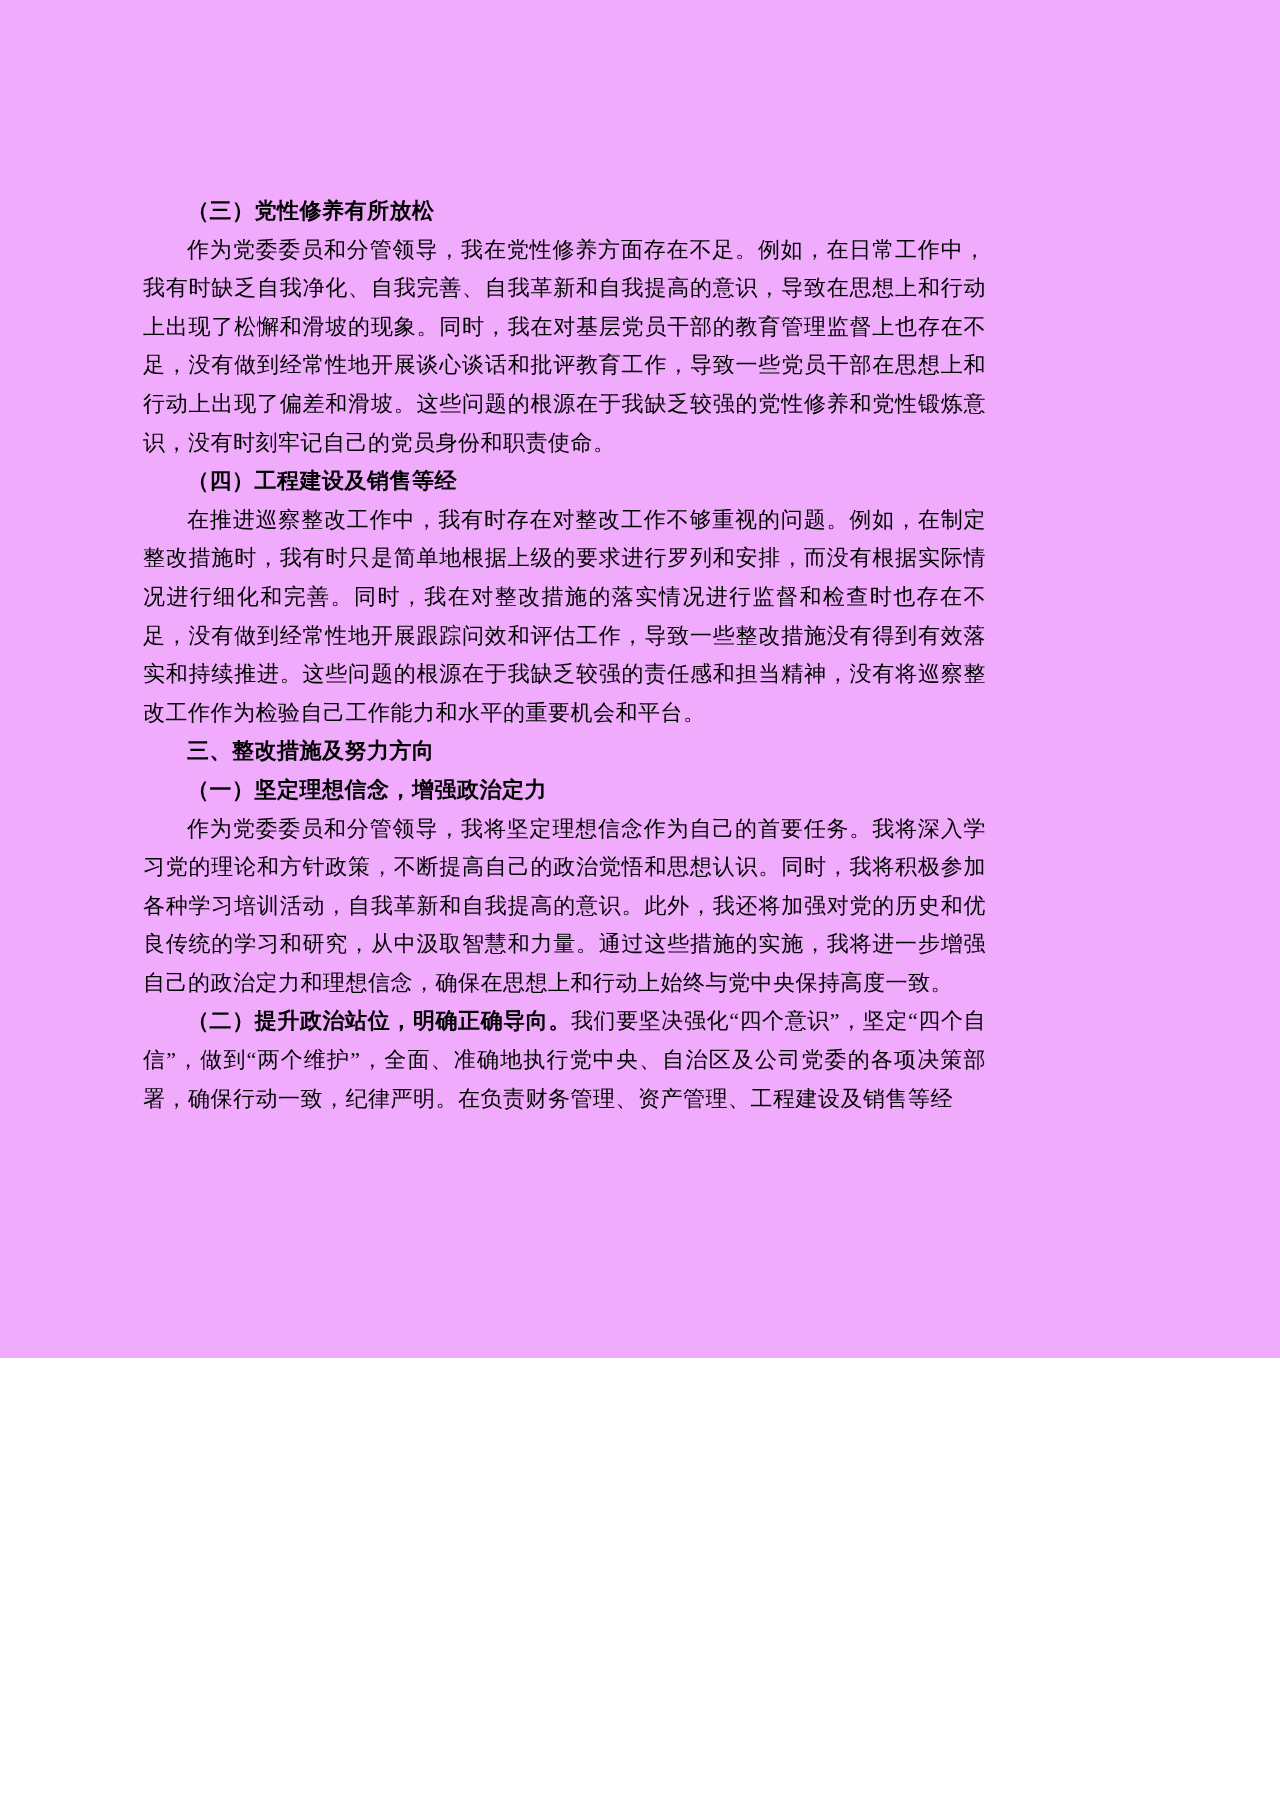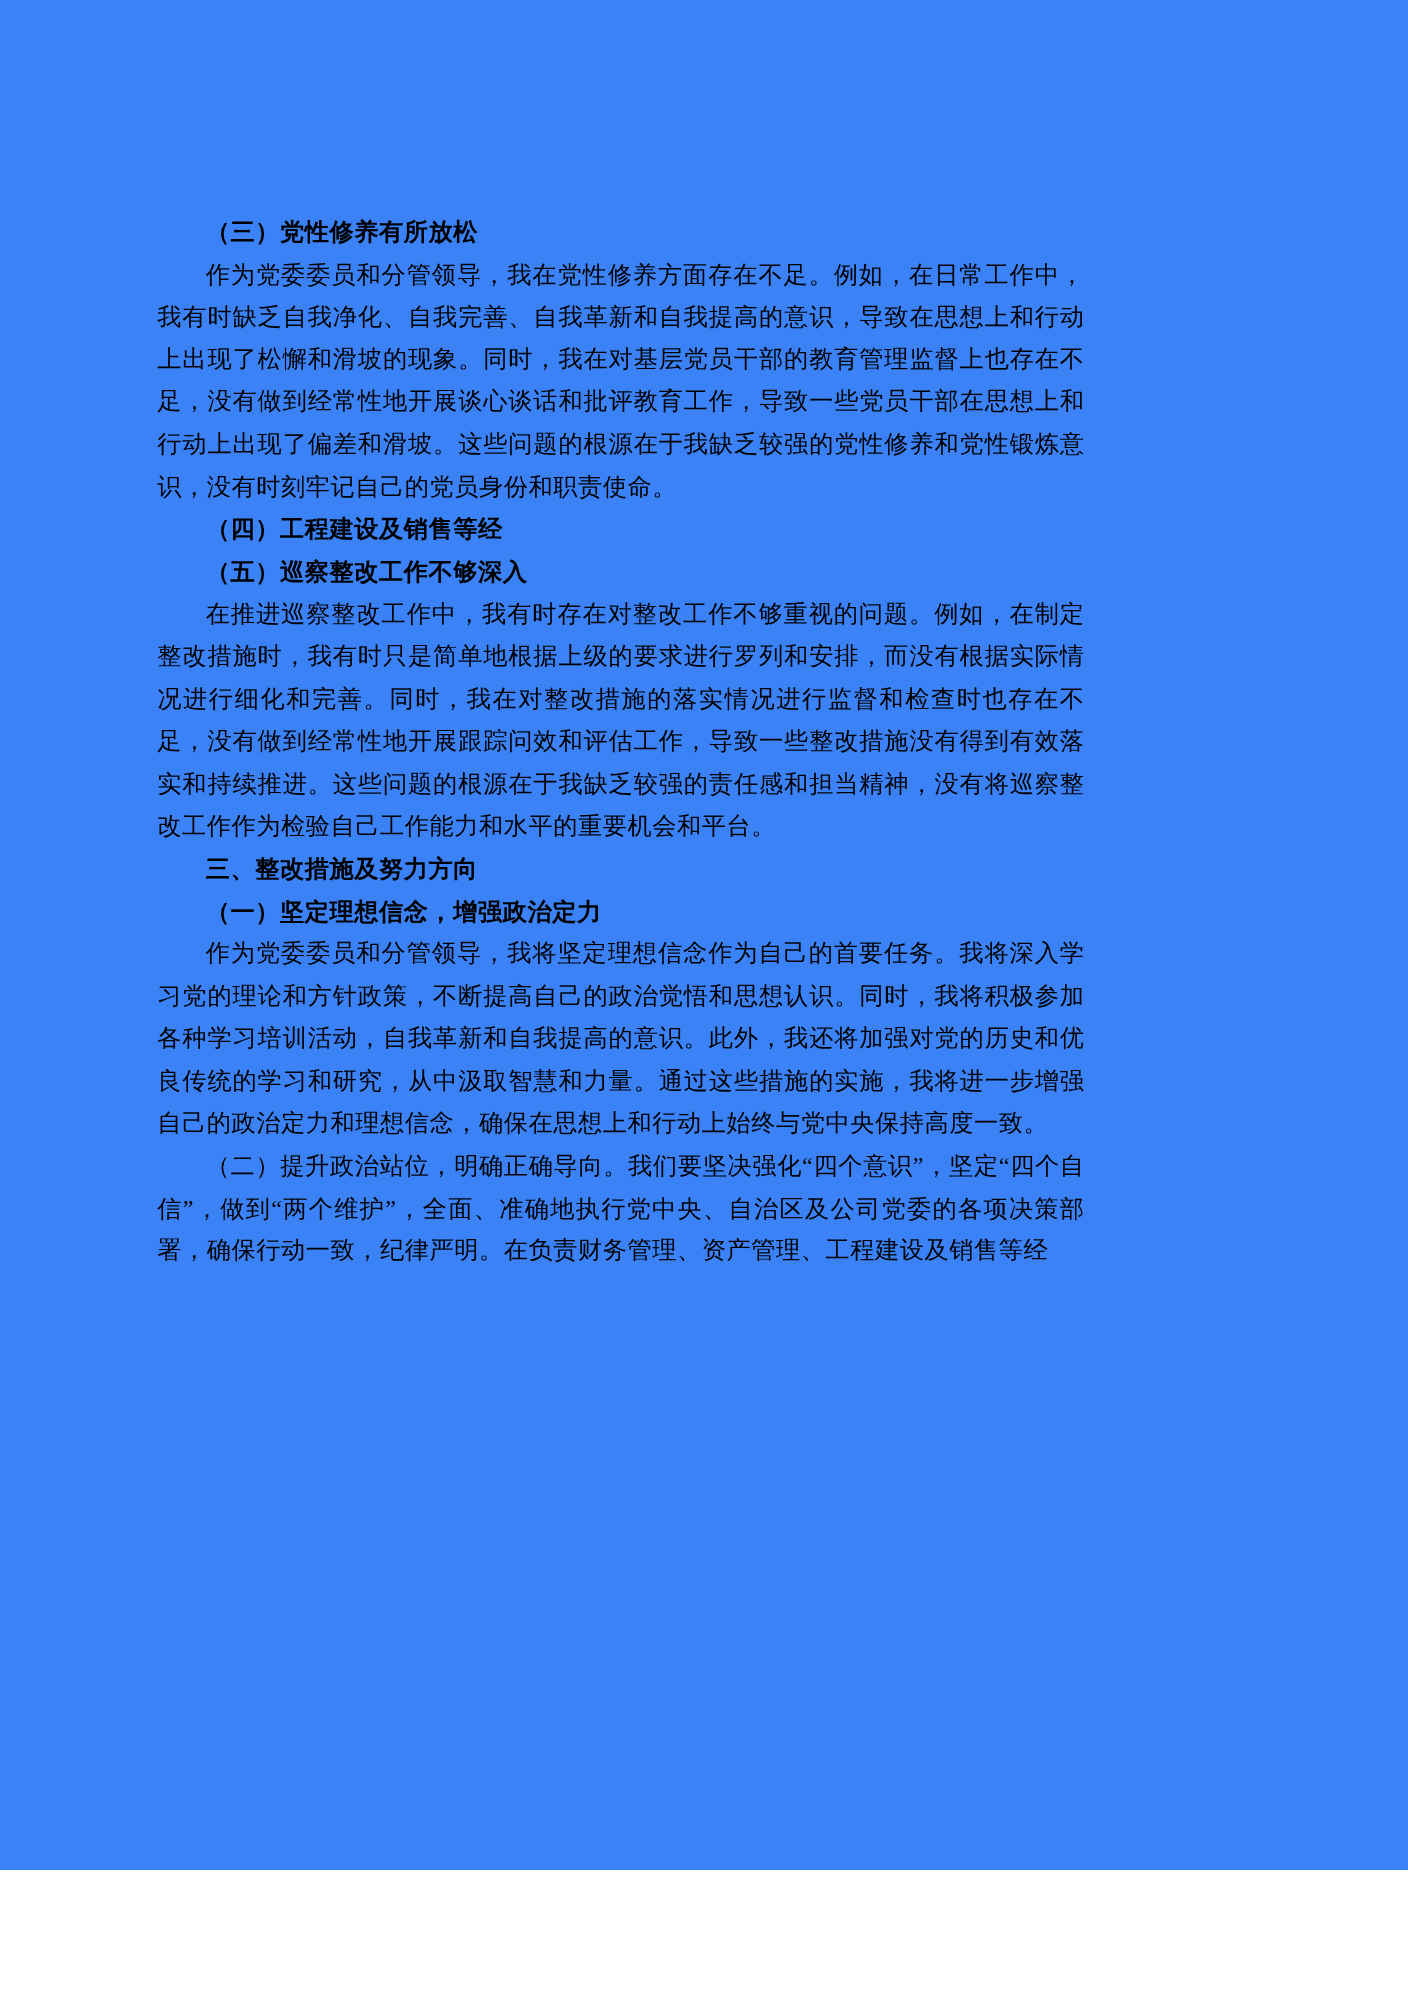--- a/index.html
+++ b/index.html
@@ -3,22 +3,22 @@
 <meta charset="utf-8">
 <style>
   html, body {
     margin: 0;
     padding: 0;
     background: #ffffff;
   }
   .page {
     position: relative;
     width: 1280px;
-    height: 1700px;
-    background: #3b82f6;
+    height: 1358px;
+    background: #f0abfc;
     overflow: hidden;
     font-family: "Liberation Serif", "DejaVu Serif", serif;
     color: #000000;
   }
   .content {
     position: absolute;
     left: 143px;
     top: 192px;
     width: 843px;
   }
@@ -30,31 +30,30 @@
     text-align: justify;
     text-indent: 2em;
     letter-spacing: 0.5px;
   }
   .content p.heading {
     font-family: "Liberation Sans", "DejaVu Sans", sans-serif;
     font-weight: 700;
   }
   .content span.lead {
     font-family: "Liberation Sans", "DejaVu Sans", sans-serif;
-    font-weight: 400;
+    font-weight: 700;
   }
 </style>
 </head>
 <body>
 
 <div class="page">
   <div class="content">
       <p class="heading">（三）党性修养有所放松</p>
       <p class="para">作为党委委员和分管领导，我在党性修养方面存在不足。例如，在日常工作中，我有时缺乏自我净化、自我完善、自我革新和自我提高的意识，导致在思想上和行动上出现了松懈和滑坡的现象。同时，我在对基层党员干部的教育管理监督上也存在不足，没有做到经常性地开展谈心谈话和批评教育工作，导致一些党员干部在思想上和行动上出现了偏差和滑坡。这些问题的根源在于我缺乏较强的党性修养和党性锻炼意识，没有时刻牢记自己的党员身份和职责使命。</p>
       <p class="heading">（四）工程建设及销售等经</p>
-      <p class="heading">（五）巡察整改工作不够深入</p>
       <p class="para">在推进巡察整改工作中，我有时存在对整改工作不够重视的问题。例如，在制定整改措施时，我有时只是简单地根据上级的要求进行罗列和安排，而没有根据实际情况进行细化和完善。同时，我在对整改措施的落实情况进行监督和检查时也存在不足，没有做到经常性地开展跟踪问效和评估工作，导致一些整改措施没有得到有效落实和持续推进。这些问题的根源在于我缺乏较强的责任感和担当精神，没有将巡察整改工作作为检验自己工作能力和水平的重要机会和平台。</p>
       <p class="heading">三、整改措施及努力方向</p>
       <p class="heading">（一）坚定理想信念，增强政治定力</p>
       <p class="para">作为党委委员和分管领导，我将坚定理想信念作为自己的首要任务。我将深入学习党的理论和方针政策，不断提高自己的政治觉悟和思想认识。同时，我将积极参加各种学习培训活动，自我革新和自我提高的意识。此外，我还将加强对党的历史和优良传统的学习和研究，从中汲取智慧和力量。通过这些措施的实施，我将进一步增强自己的政治定力和理想信念，确保在思想上和行动上始终与党中央保持高度一致。</p>
       <p class="para"><span class="lead">（二）提升政治站位，明确正确导向。</span><span>我们要坚决强化“四个意识”，坚定“四个自信”，做到“两个维护”，全面、准确地执行党中央、自治区及公司党委的各项决策部署，确保行动一致，纪律严明。在负责财务管理、资产管理、工程建设及销售等经</span></p>
     </div>
 </div>
 
 </body></html>

